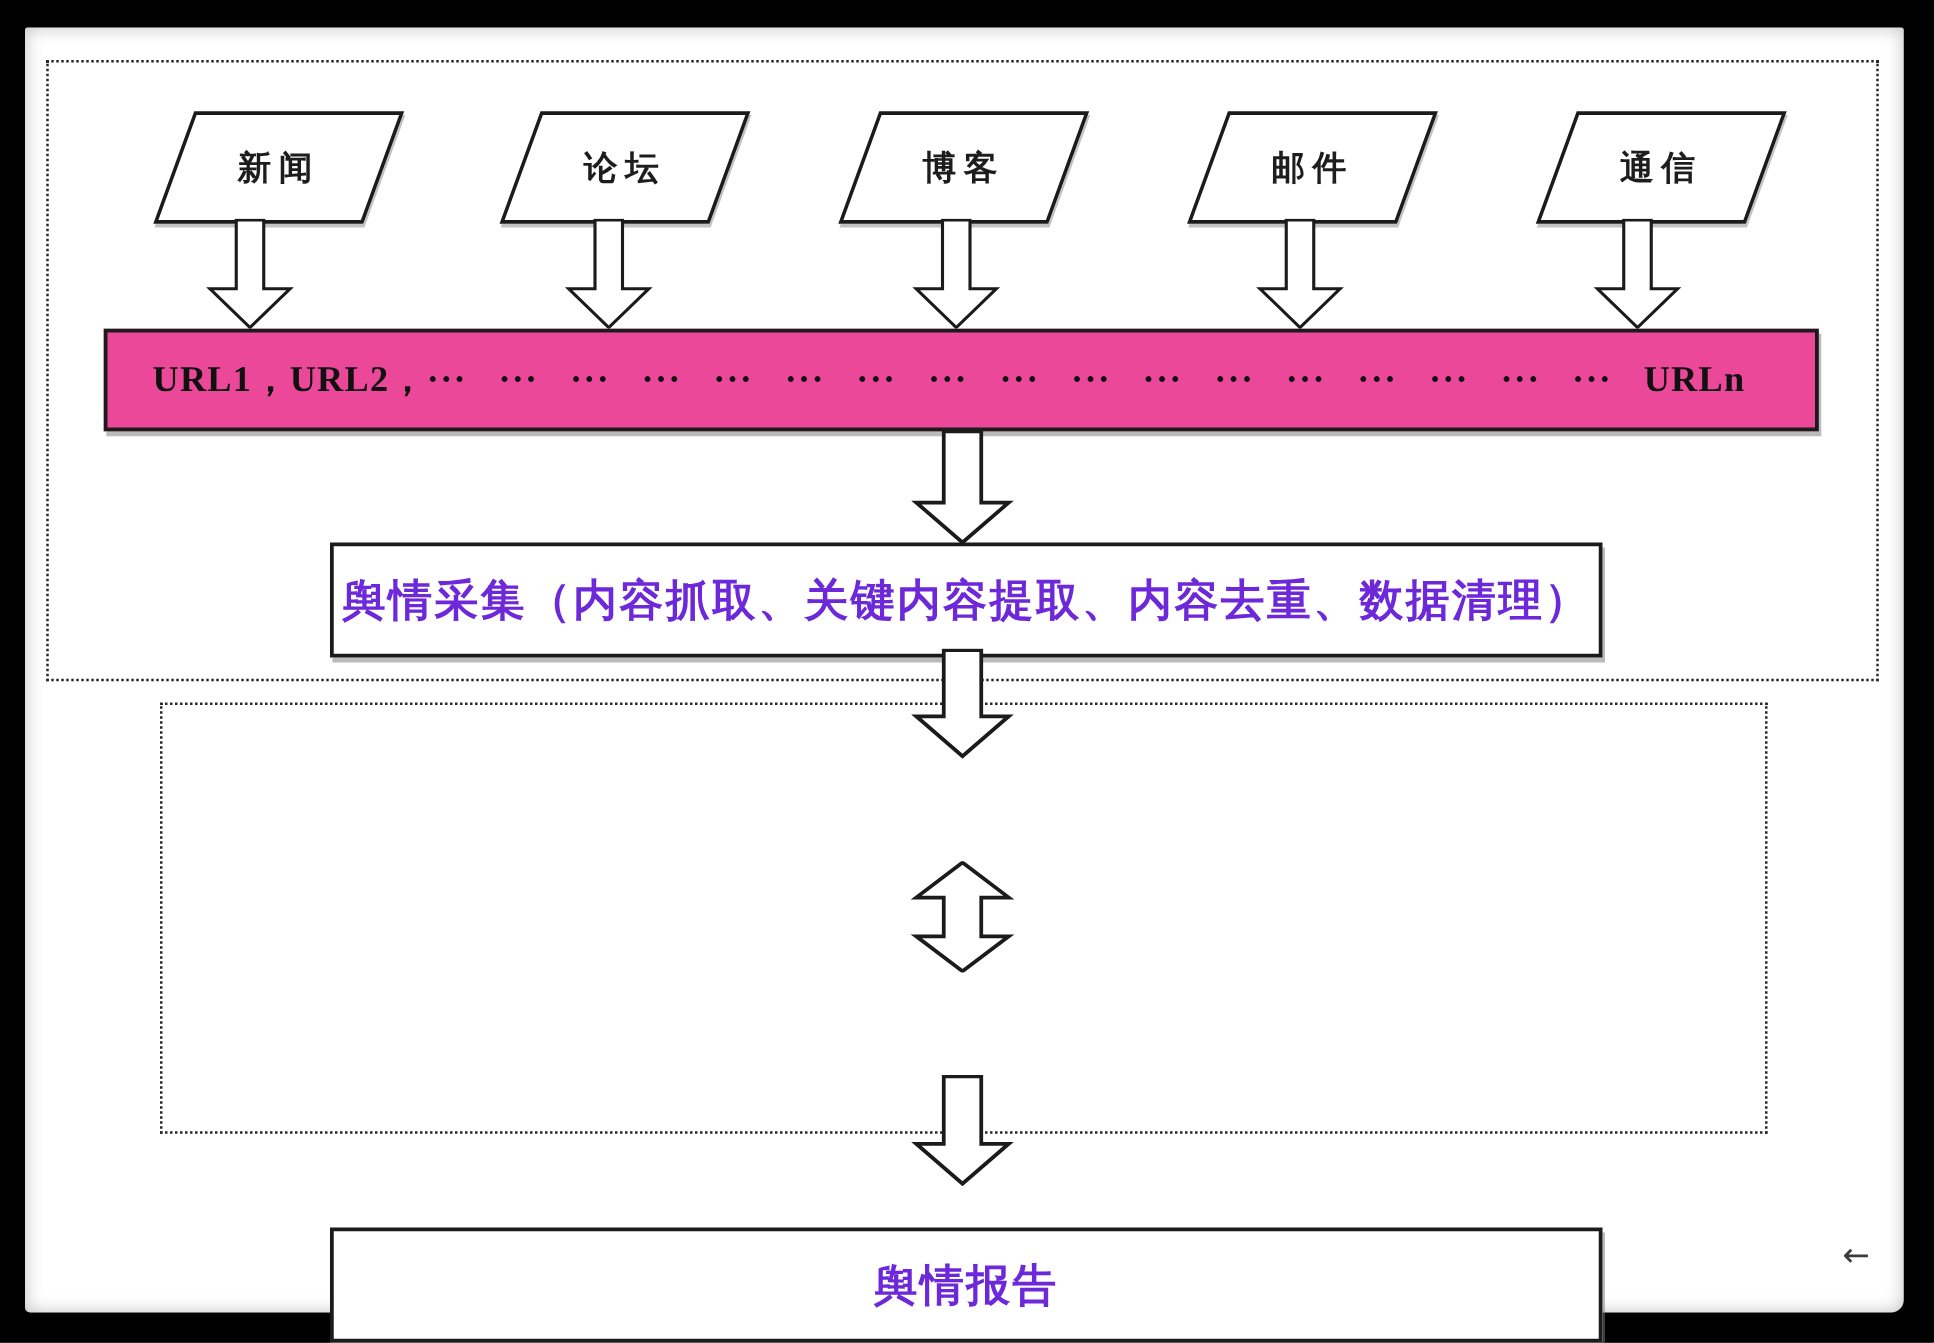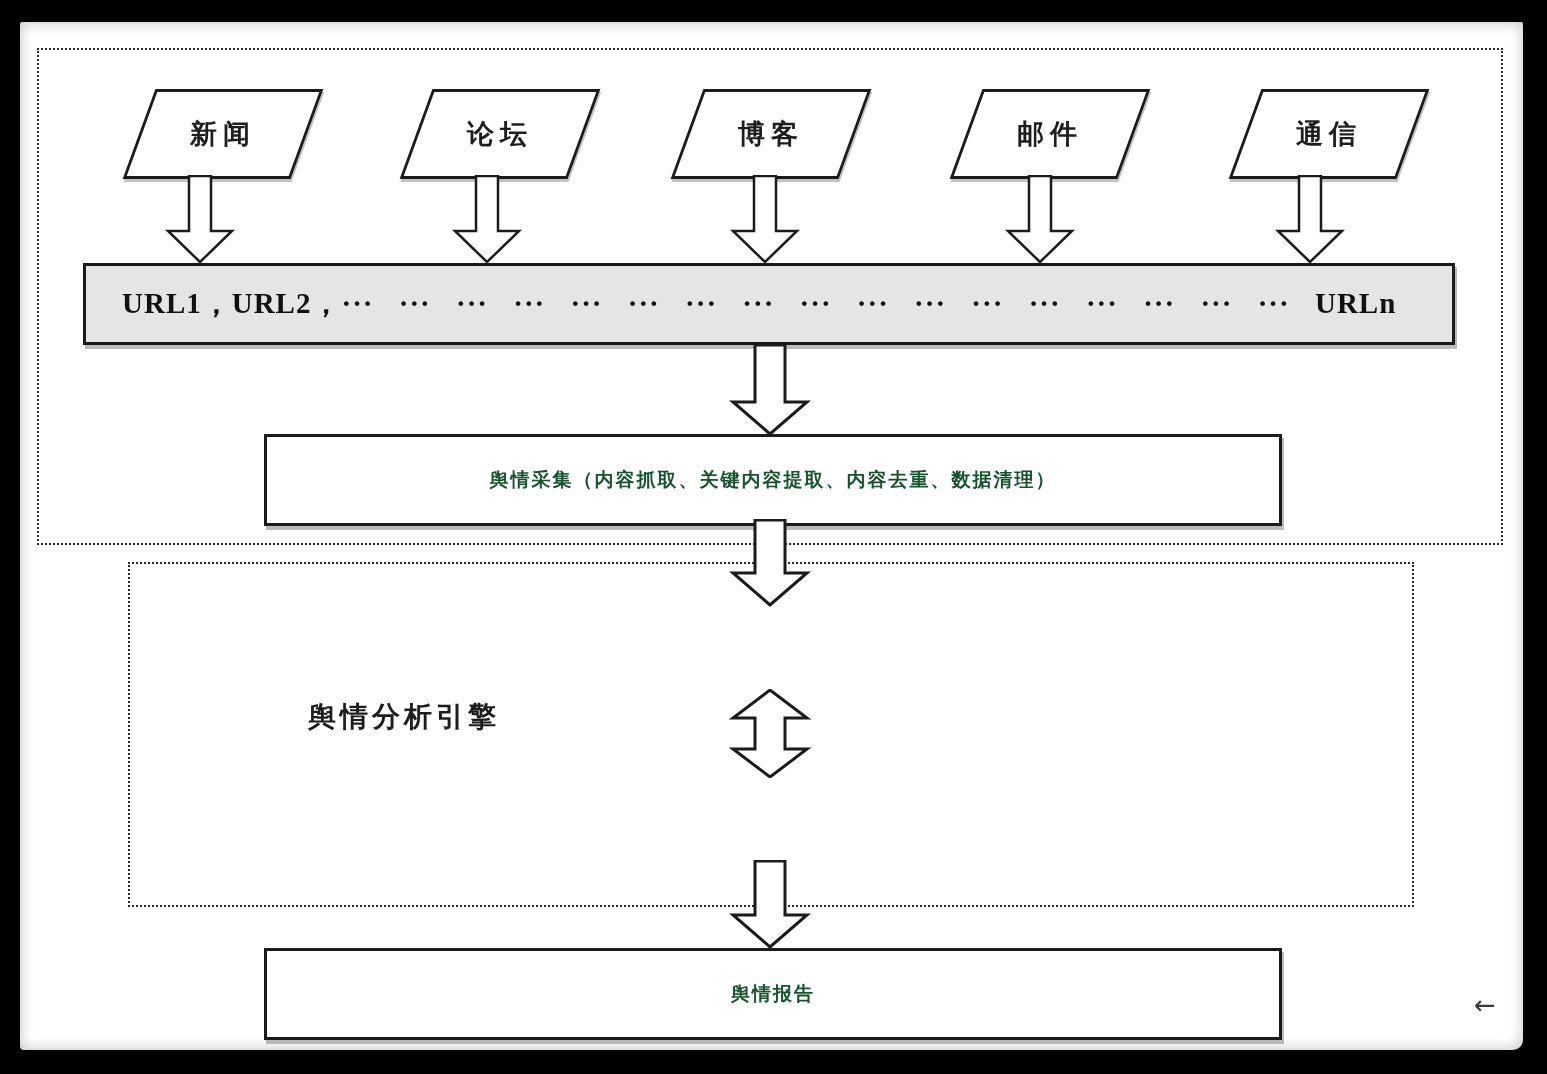--- a/index.html
+++ b/index.html
@@ -66,33 +66,33 @@
   .rect-box {
     position: absolute;
     left: 244px;
     width: 1012px;
     background: #fff;
     border: 3px solid #1b1b1b;
     z-index: 3;
     display: flex;
     align-items: center;
     justify-content: center;
-    font-size: 19px;
-    font-weight: 600;
-    color: #14532d;
+    font-size: 35px;
+    font-weight: 600;
+    color: #6d28d9;
     letter-spacing: 2px;
     box-shadow: 2px 4px 0 rgba(120,120,120,0.5);
   }
   #url-bar {
     position: absolute;
     left: 63px;
     top: 241px;
     width: 1372px;
     height: 82px;
-    background: #e5e5e5;
+    background: #ec4899;
     border: 3px solid #1b1b1b;
     z-index: 3;
     display: flex;
     align-items: center;
     font-size: 29px;
     font-weight: 600;
     color: #111;
     padding-left: 36px;
     box-sizing: border-box;
     word-spacing: 17px;
@@ -108,21 +108,21 @@
     color: #1d1d1d;
     letter-spacing: 4px;
     z-index: 4;
   }
   #label-search-engine { left: 178px; top: 334px; }
   #label-analysis-engine { left: 288px; top: 676px; }
 
   #box-collection { top: 412px; height: 86px; }
   #box-storage    { top: 583px; height: 86px; }
   #box-processing { top: 755px; height: 84px; }
-  #box-report     { top: 926px; height: 86px; text-align: right; }
+  #box-report     { top: 960px; height: 86px; text-align: right; }
 
   #scroll-arrow {
     position: absolute;
     left: 1474px;
     top: 992px;
     font-size: 26px;
     color: #3a3a3a;
     z-index: 6;
     font-family: "DejaVu Sans", sans-serif;
     line-height: 1;
@@ -170,21 +170,20 @@
       </svg>
     <svg class="arrow" style="left:980px;  top:153px" width="80" height="88">
         <polygon stroke-width="2.5" points="29,1 51,1 51,56 72,56 40,87 8,56 29,56"></polygon>
       </svg>
     <svg class="arrow" style="left:1250px; top:153px" width="80" height="88">
         <polygon stroke-width="2.5" points="29,1 51,1 51,56 72,56 40,87 8,56 29,56"></polygon>
       </svg>
 
     <div id="url-bar">URL1，URL2，··· ··· ··· ··· ··· ··· ··· ··· ··· ··· ··· ··· ··· ··· ··· ··· ··· URLn</div>
 
-    <div class="engine-label" id="label-analysis-engine">舆情分析引擎</div>
 
     <svg class="arrow" style="left:705px; top:322px" width="90" height="92">
         <polygon stroke-width="3" points="30,1 60,1 60,58 82,58 45,90 8,58 30,58"></polygon>
       </svg>
     <svg class="arrow" style="left:705px; top:497px" width="90" height="88">
         <polygon stroke-width="3" points="30,1 60,1 60,54 82,54 45,86 8,54 30,54"></polygon>
       </svg>
     <svg class="arrow" style="left:705px; top:667px" width="90" height="89">
         <polygon stroke-width="3" points="45,1 82,29 60,29 60,60 82,60 45,88 8,60 30,60 30,29 8,29"></polygon>
       </svg>

